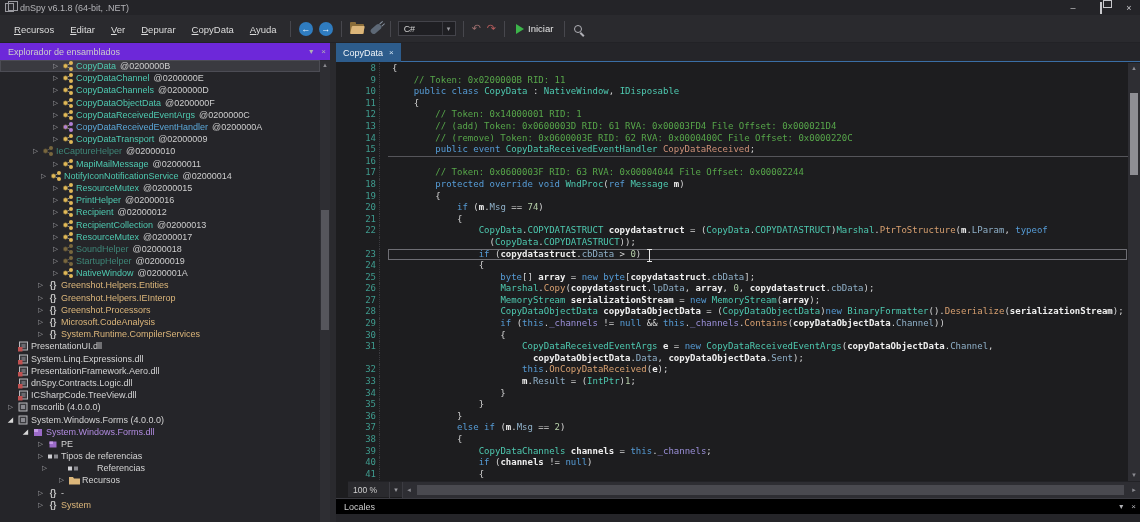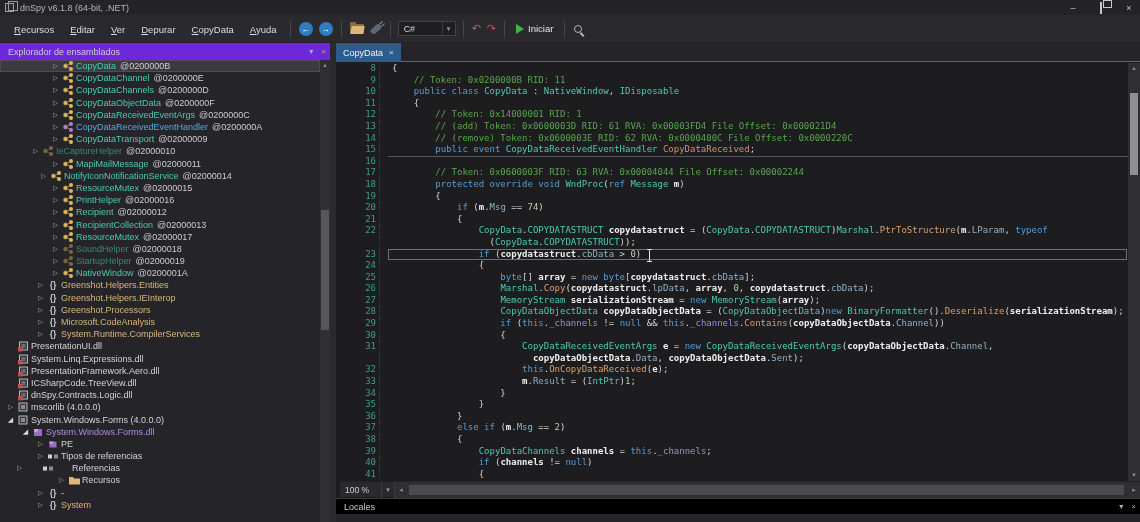--- a/index.html
+++ b/index.html
@@ -70,21 +70,21 @@
   .code-row.sep-after::after { content:""; position:absolute; left:52px; right:0; bottom:-1px; border-bottom:1px solid #55555a; }
   .code-row.current::before { content:""; position:absolute; left:52px; right:1px; top:0; bottom:0; border:1px solid #6e6e74; }
   .tok-k { color:#569CD6; } .tok-t { color:#4EC9B0; } .tok-c { color:#57A64A; }
   .tok-p { color:#d4d4d4; } .tok-l { color:#eeeeee; font-weight:bold; }
   .tok-m { color:#d8a070; } .tok-e { color:#CE9178; }
   .tok-f { color:#9a8fd8; } .tok-pr { color:#8FB0C8; } .tok-n { color:#b5cea8; }
   .ed-vscroll { position:absolute; right:0; top:20px; width:12px; height:418px; background:#2e2e33; }
   .ed-vscroll .arr { position:absolute; left:0; width:12px; height:11px; font-size:6px; color:#8a8a90; text-align:center; line-height:11px; }
   .ed-vscroll .thumb { position:absolute; left:2px; width:8px; background:#8e8e94; }
   
-  .zoombar { position:absolute; left:4px; top:438px; right:0; height:16px; background:#2a2a2e; display:flex; align-items:center; border-top:1px solid #222226; }
+  .zoombar { position:absolute; left:12px; top:438px; right:0; height:16px; background:#2a2a2e; display:flex; align-items:center; border-top:1px solid #222226; }
   .zoom-box { width:42px; height:16px; font-size:8.5px; color:#cfcfcf; display:flex; align-items:center; padding-left:5px; border-right:1px solid #3c3c42; }
   .zoom-dd { width:13px; height:16px; font-size:7px; color:#9a9aa0; text-align:center; line-height:16px; border-right:1px solid #3c3c42; }
   .hscroll { flex:1; position:relative; height:16px; background:#2e2e33; }
   .hscroll .arr { position:absolute; top:0; width:12px; height:16px; font-size:7px; color:#8a8a90; text-align:center; line-height:16px; }
   .hscroll .thumb { position:absolute; top:3px; height:10px; left:14px; right:16px; background:#4a4a50; }
   
   .locals { position:absolute; left:0; top:455px; right:0; bottom:0; background:#252529; border-top:1px solid #3c3c42; }
   .locals .panel-header { background:#000000; height:15px; }
   
   .ibeam { position:absolute; left:646px; top:249px; width:7px; height:13px; pointer-events:none; }
@@ -460,32 +460,32 @@
         </div>
         <div class="tree-row" style="padding-left: 5px;">
           <span class="expander"></span>
           <span class="t-ico">
             <svg width="12" height="12">
               <rect x="2.5" y="2" width="8" height="8" fill="#3a3a3e" stroke="#b8b8bc"></rect>
               <rect x="4.5" y="4" width="4" height="4" fill="#6a6a70"></rect>
               <rect x="1" y="7" width="4.5" height="4.5" fill="#c05050"></rect>
             </svg>
           </span>
-          <span class="t-label t-plain">ICSharpCode.TreeView.dll</span>
+          <span class="t-label t-plain">dnSpy.Contracts.Logic.dll</span>
         </div>
         <div class="tree-row" style="padding-left: 5px;">
           <span class="expander"></span>
           <span class="t-ico">
             <svg width="12" height="12">
               <rect x="2.5" y="2" width="8" height="8" fill="#3a3a3e" stroke="#b8b8bc"></rect>
               <rect x="4.5" y="4" width="4" height="4" fill="#6a6a70"></rect>
               <rect x="1" y="7" width="4.5" height="4.5" fill="#c05050"></rect>
             </svg>
           </span>
-          <span class="t-label t-plain">dnSpy.Contracts.Logic.dll</span>
+          <span class="t-label t-plain">ICSharpCode.TreeView.dll</span>
         </div>
         <div class="tree-row" style="padding-left: 5px;">
           <span class="expander">▷</span>
           <span class="t-ico">
             <svg width="12" height="12">
               <rect x="2" y="2" width="8" height="8" fill="#3a3a3e" stroke="#b8b8bc"></rect>
               <rect x="4" y="4" width="4" height="4" fill="#8a8a90"></rect>
             </svg>
           </span>
           <span class="t-label t-plain">mscorlib (4.0.0.0)</span>
@@ -523,21 +523,21 @@
         <div class="tree-row" style="padding-left: 35px; align-items: center;">
           <span class="expander">▷</span>
           <span class="t-ico">
             <svg width="12" height="12">
               <rect x="1" y="4.5" width="4" height="4" fill="#d0d0d4"></rect>
               <rect x="7" y="4.5" width="4" height="4" fill="#8a8a90"></rect>
             </svg>
           </span>
           <span class="t-label t-plain">Tipos de referencias</span>
         </div>
-        <div class="tree-row" style="padding-left: 14px; gap: 16px;">
+        <div class="tree-row" style="padding-left: 39px; gap: 16px;">
           <span class="expander">▷</span>
           <span class="t-ico">
             <svg width="12" height="12">
               <rect x="1" y="4.5" width="4" height="4" fill="#d0d0d4"></rect>
               <rect x="7" y="4.5" width="4" height="4" fill="#8a8a90"></rect>
             </svg>
           </span>
           <span class="t-label t-plain">Referencias</span>
         </div>
         <div class="tree-row" style="padding-left: 56px;">

